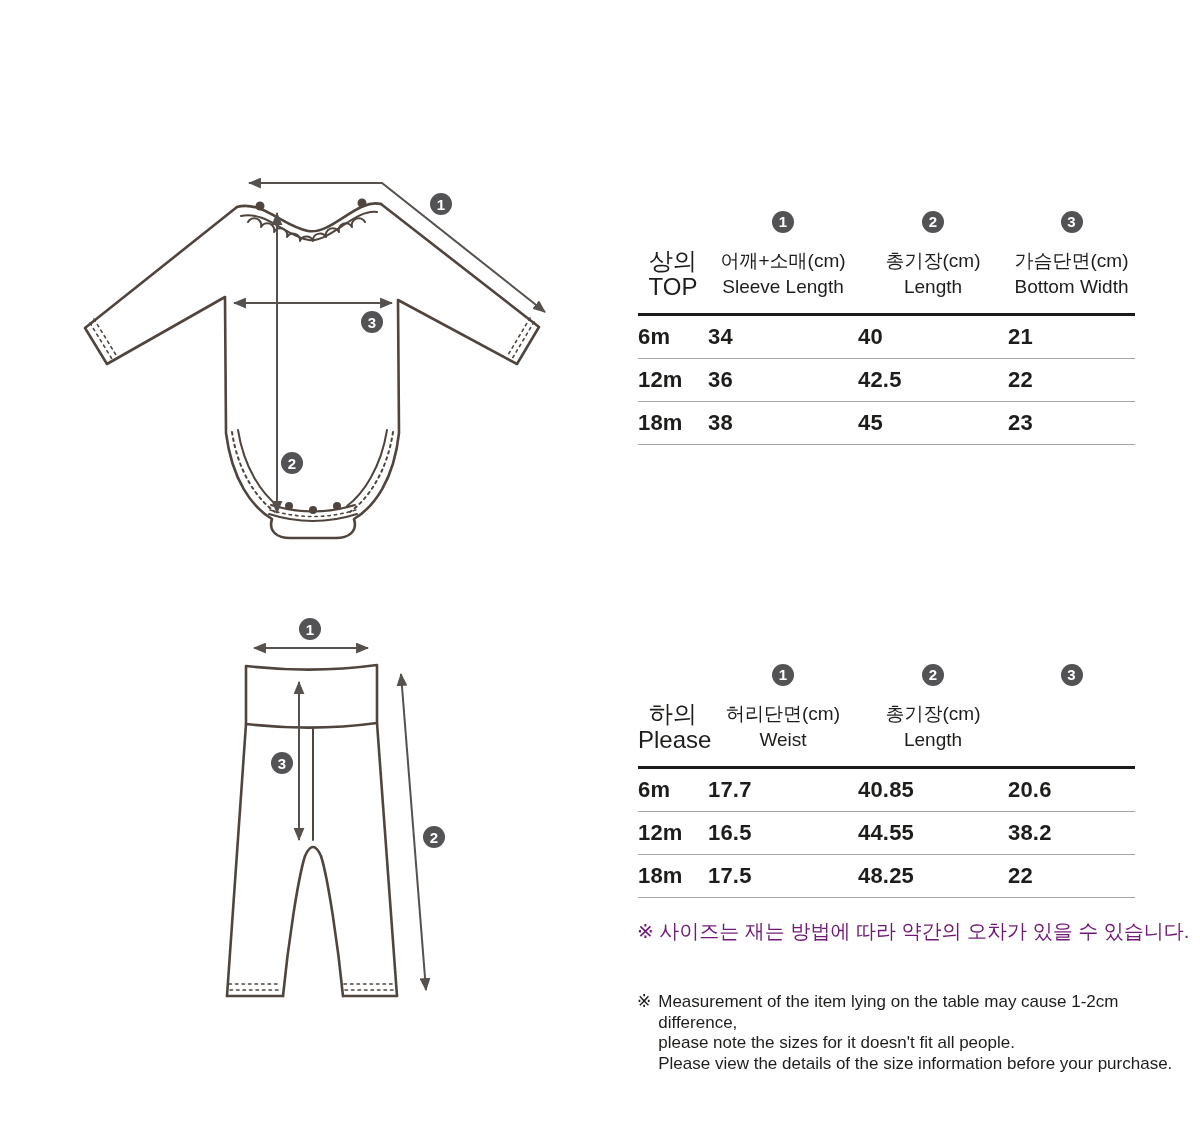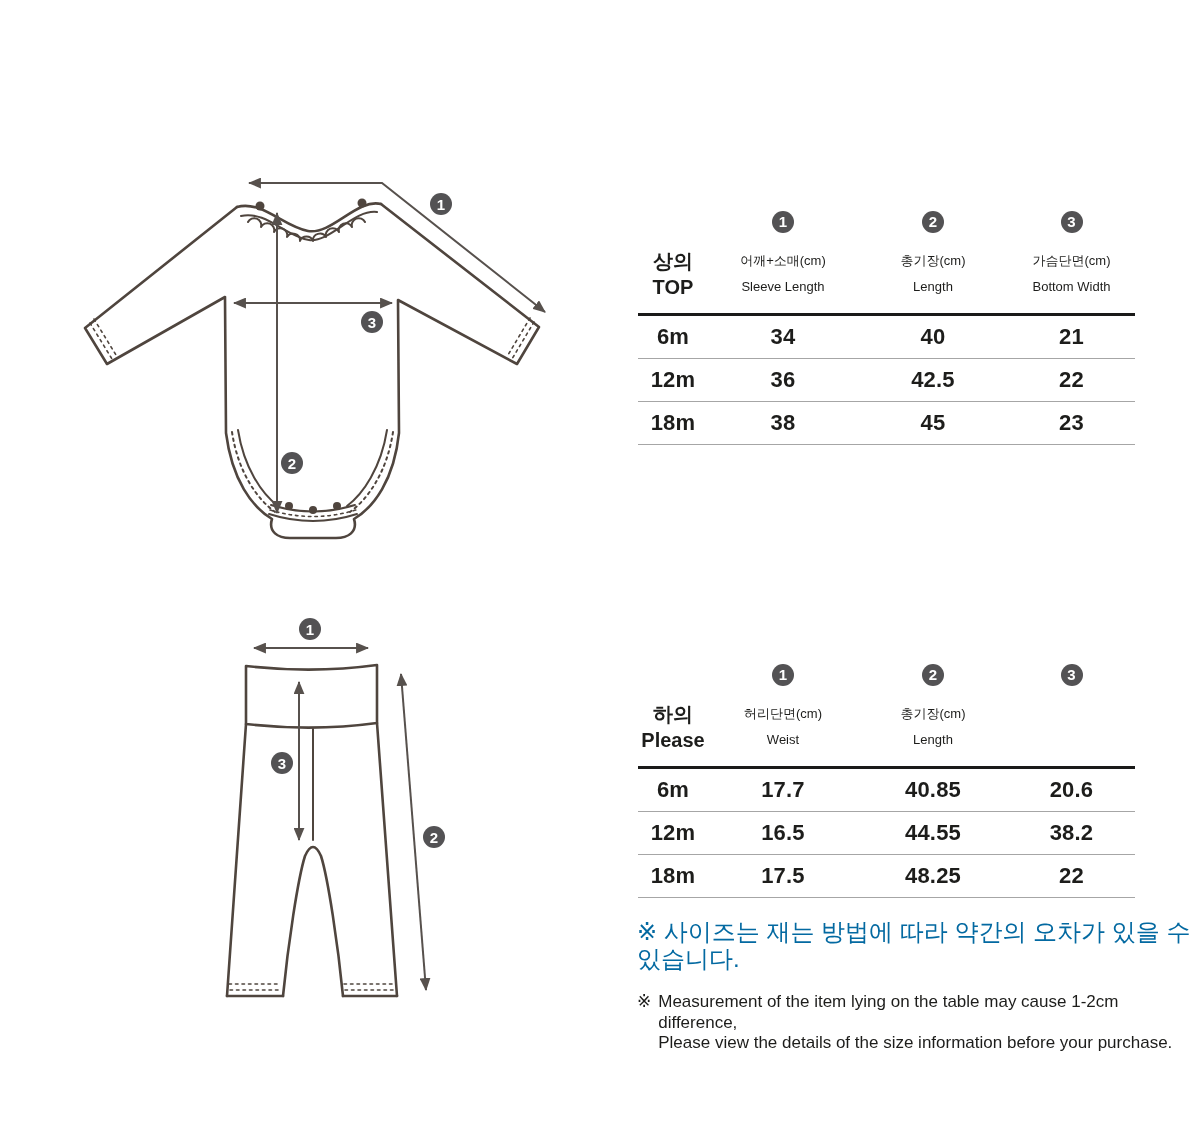--- a/index.html
+++ b/index.html
@@ -16,30 +16,30 @@
   .t-top{top:206px;}
   .t-bottom{top:659px;}
   .grid4{display:grid;grid-template-columns:70px 150px 150px 127px;}
   .badge-row{height:32px;align-items:center;}
   .badge-cell{display:flex;justify-content:center;align-items:center;}
   .badge{
     width:22px;height:22px;border-radius:50%;background:#535254;color:#fff;
     font-size:15px;font-weight:bold;line-height:22px;text-align:center;display:inline-block;
   }
   .header-row{padding-top:10px;padding-bottom:13px;}
-  .hcell{text-align:center;font-size:13px;line-height:26px;color:#1d1d1b;}
-  .hcell.group{font-weight:bold;font-size:20px;}
+  .hcell{text-align:center;font-size:19px;line-height:26px;color:#1d1d1b;}
+  .hcell.group{font-weight:normal;font-size:24px;}
   .rule{width:100%;}
   .rule.thick{border-top:3px solid #1a1a19;}
   .rule.thin{border-top:1.6px solid #a6a6a6;}
   .data-row{height:42px;align-items:center;}
-  .dcell{text-align:center;font-size:22px;font-weight:bold;letter-spacing:.2px;}
+  .dcell{font-size:22px;font-weight:bold;letter-spacing:.2px;}
 
   
-  .notes-ko{position:absolute;left:637px;top:918px;font-size:24px;line-height:27px;color:#0369a1;}
+  .notes-ko{position:absolute;left:637px;top:918px;font-size:20px;line-height:27px;color:#701a75;}
   .notes-en{position:absolute;left:637px;top:992px;font-size:17px;line-height:20.5px;color:#1d1d1b;display:flex;}
   .notes-en .marker{flex:0 0 auto;margin-right:7px;}
   .notes-en .lines{flex:1;}
 </style>
 </head>
 <body>
 
 <div class="canvas">
 
   <svg class="svg-top" width="510" height="420" viewBox="60 150 510 420">
@@ -250,17 +250,18 @@
     <div class="rule thin"></div>
   </div>
 
   <div class="notes-ko">
     <div>※ 사이즈는 재는 방법에 따라 약간의 오차가 있을 수 있습니다.</div>
   </div>
   <div class="notes-en">
     <span class="marker">※</span>
     <div class="lines">
       <div>Measurement of the item lying on the table may cause 1-2cm difference,</div>
+      <div>please note the sizes for it doesn't fit all people.</div>
       <div>Please view the details of the size information before your purchase.</div>
     </div>
   </div>
 
 </div>
 
 </body></html>

